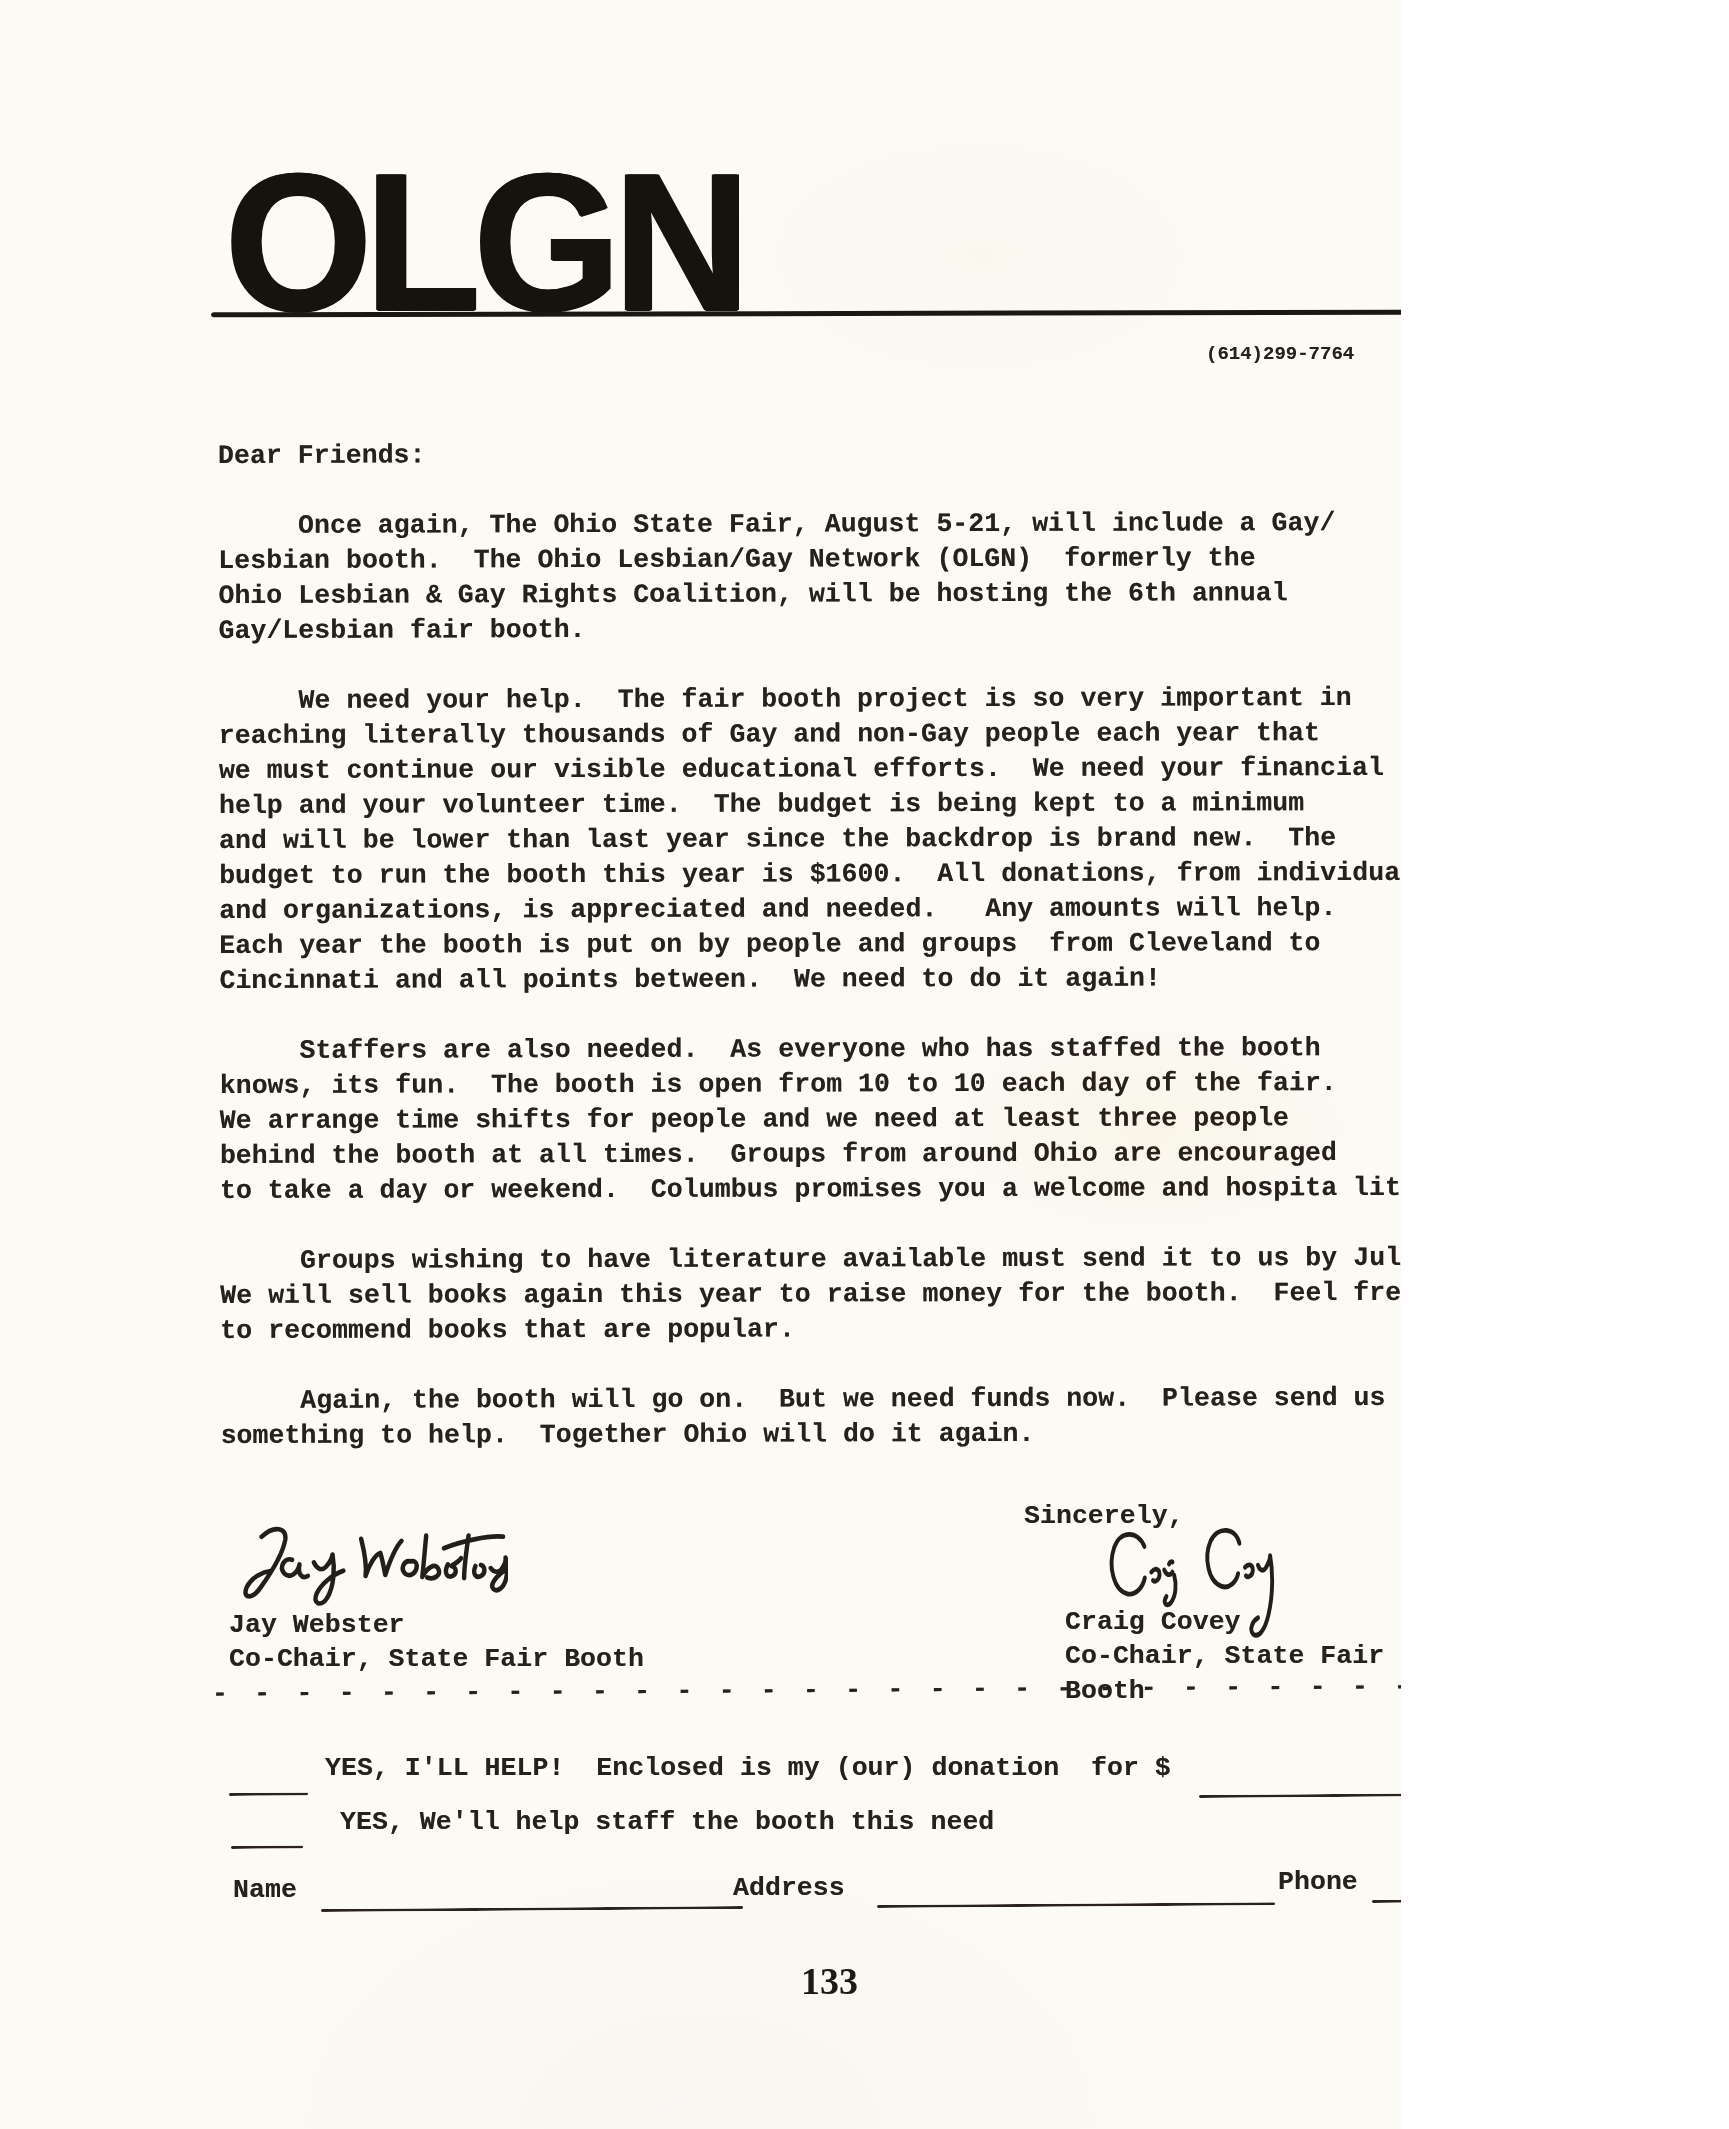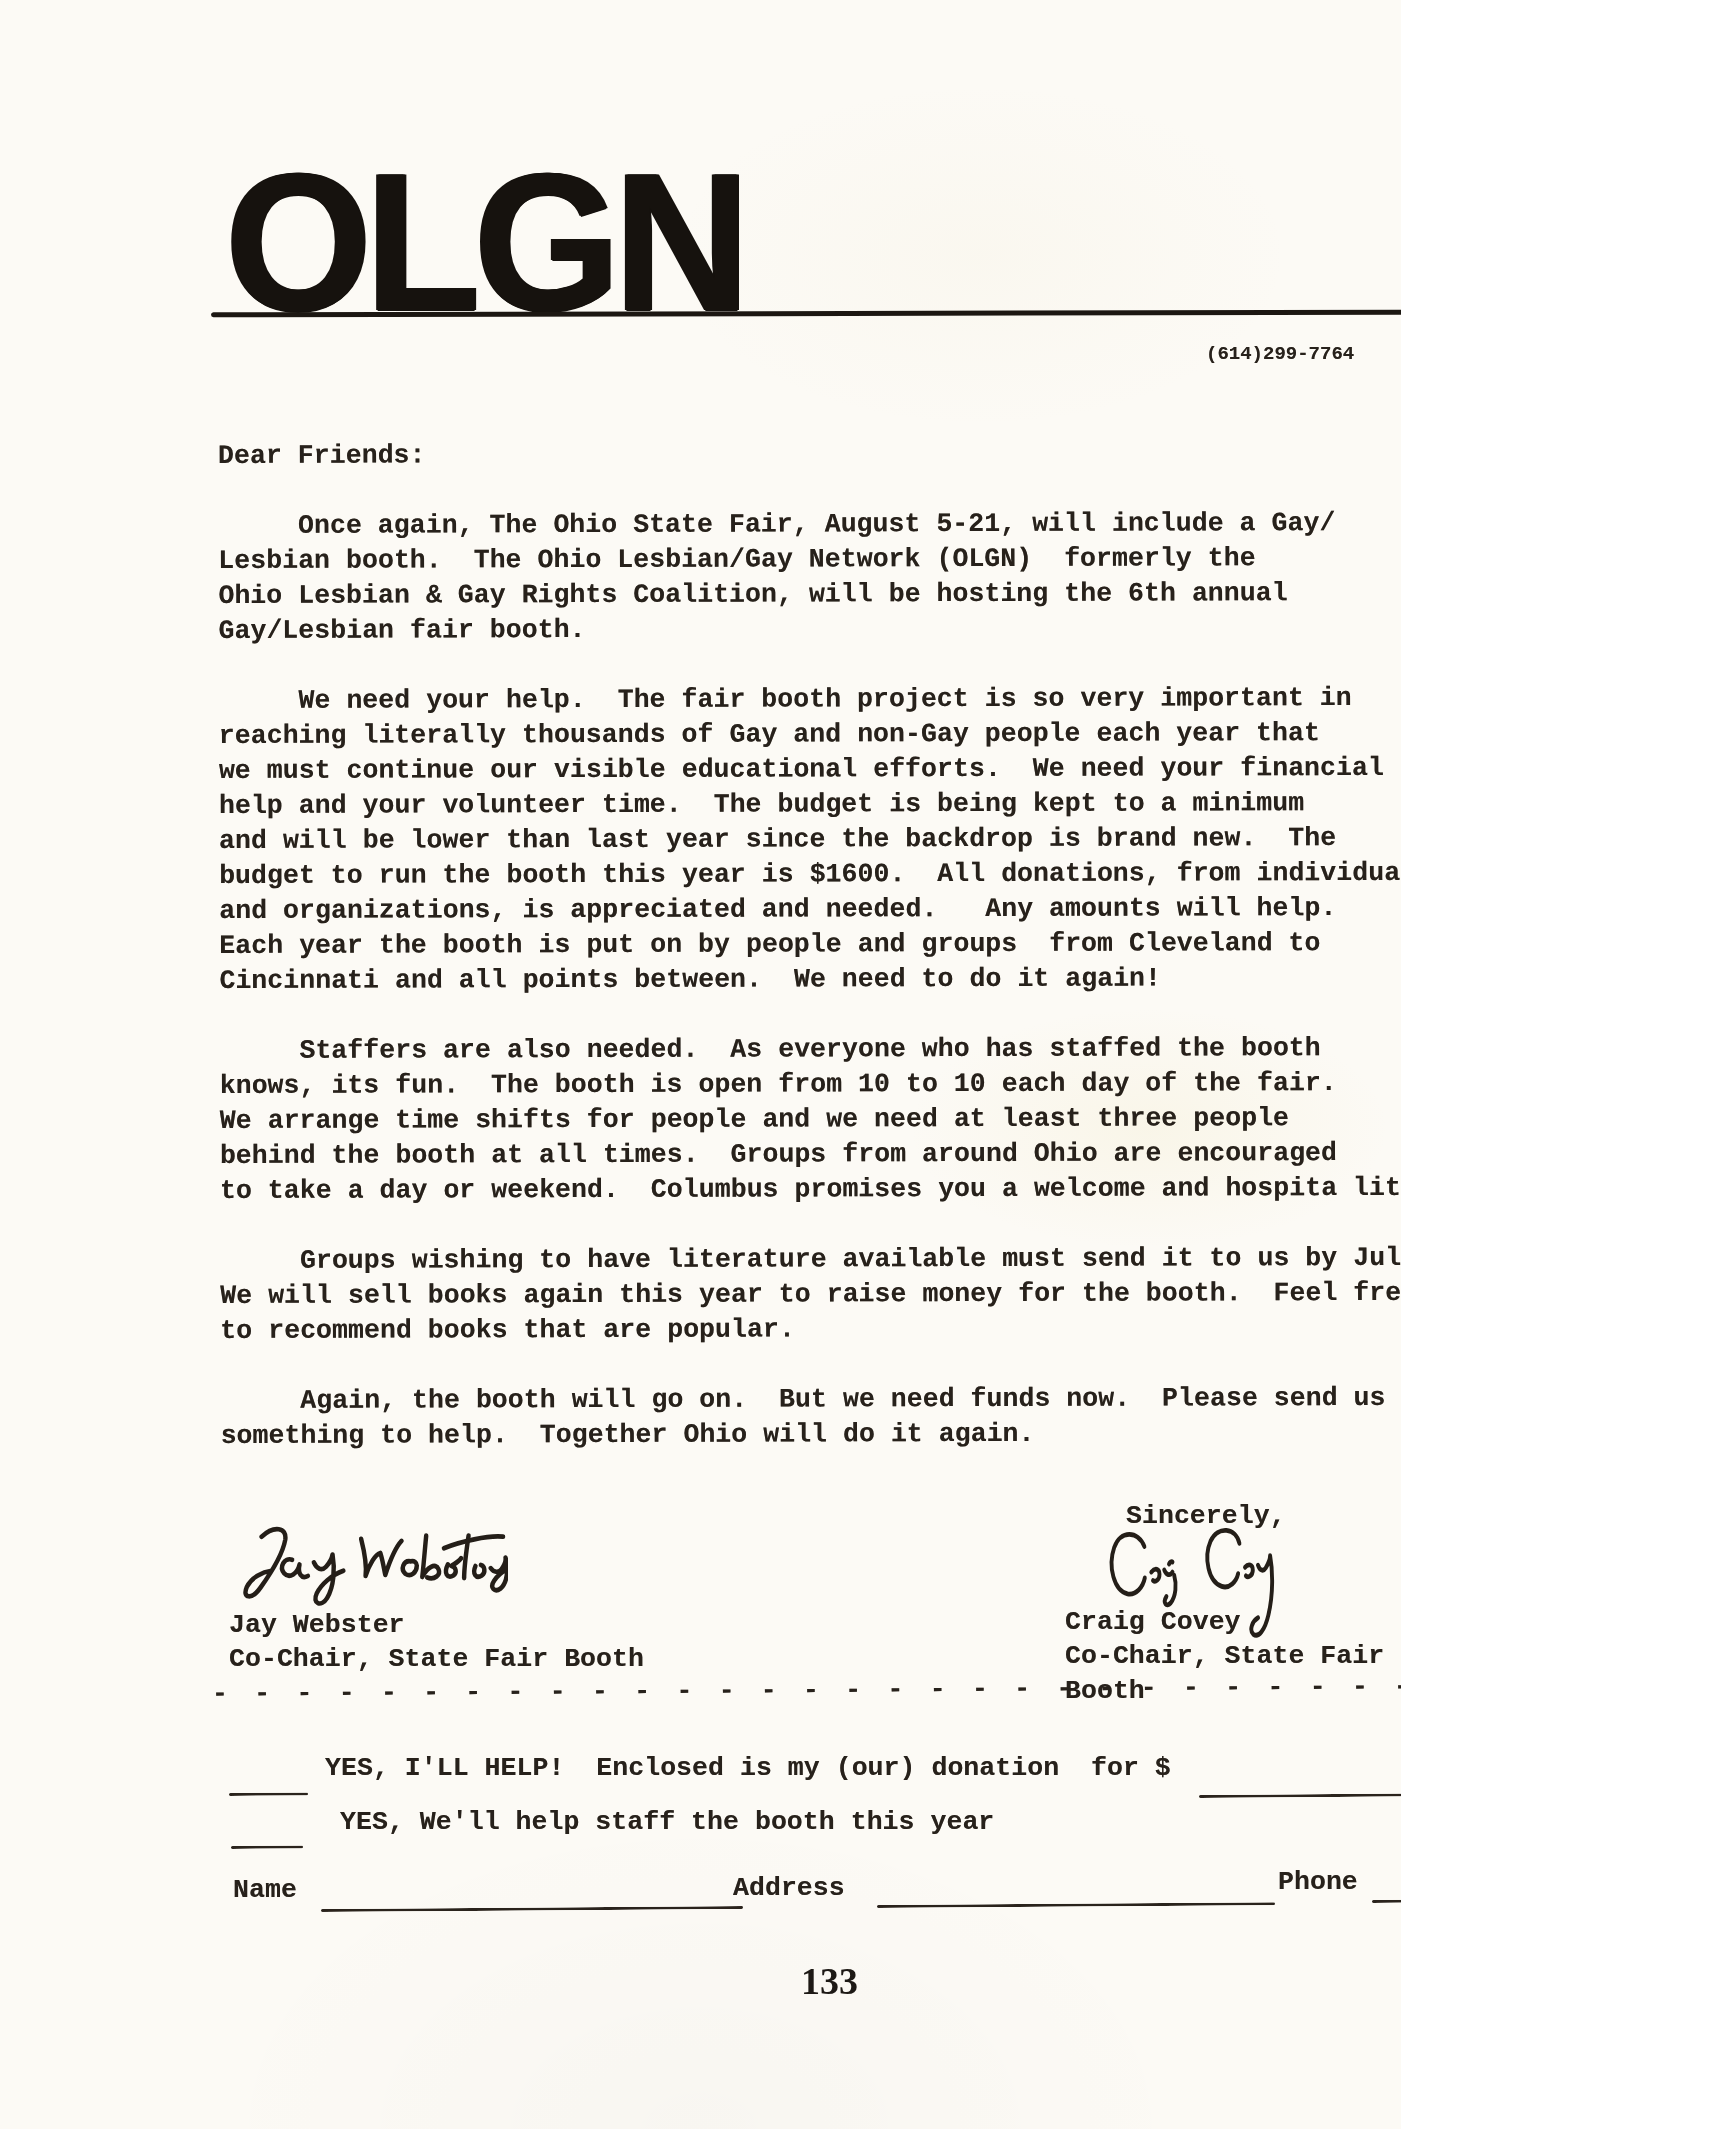--- a/index.html
+++ b/index.html
@@ -51,21 +51,21 @@
   
   .letter {
     position: absolute;
     left: 218px; top: 439px;
     width: 1299px;
     transform: rotate(-0.15deg);
     transform-origin: left top;
   }
   .letter .block { font-weight: 700; font-size: 26.6px; line-height: 35px; white-space: pre-wrap; text-shadow: 0 0 0.5px rgba(45,35,25,0.45); margin: 0 0 35px 0; }
   
-  .closing { left: 1126px; top: 1499px; }
+  .closing { left: 1024px; top: 1499px; }
   .sig-svg { position: absolute; }
   .sig-svg path { fill: none; stroke: #241e18; stroke-width: 9; stroke-linecap: round; stroke-linejoin: round; }
   .typed-name-left  { left: 229px;  top: 1608px; }
   .typed-title-left { left: 229px;  top: 1642px; }
   .typed-name-right  { left: 1065px; top: 1605px; }
   .typed-title-right { left: 1065px; top: 1639px; }
   
   .dashes {
     left: 212px; top: 1681px;
     font-size: 26.6px; line-height: 26.6px;
@@ -176,21 +176,21 @@
   <div class="type typed-name-right">Craig Covey</div>
   <div class="type typed-title-right">Co-Chair, State Fair Booth</div>
 
   <div class="type dashes">- - - - - - - - - - - - - - - - - - - - - - - - - - - - - -</div>
 
   <div class="uline opt1-blank"></div>
   <div class="type opt-label opt1-label">YES, I'LL HELP!  Enclosed is my (our) donation  for $</div>
   <div class="uline opt1-line"></div>
 
   <div class="uline opt2-blank"></div>
-  <div class="type opt-label opt2-label">YES, We'll help staff the booth this year</div>
+  <div class="type opt-label opt2-label">YES, We'll help staff the booth this need</div>
 
   <div class="type name-label">Name</div>
   <div class="uline name-line"></div>
   <div class="type address-label">Address</div>
   <div class="uline address-line"></div>
   <div class="type phone-label">Phone</div>
   <div class="uline phone-line"></div>
 
   <div class="page-number">133</div>
 

